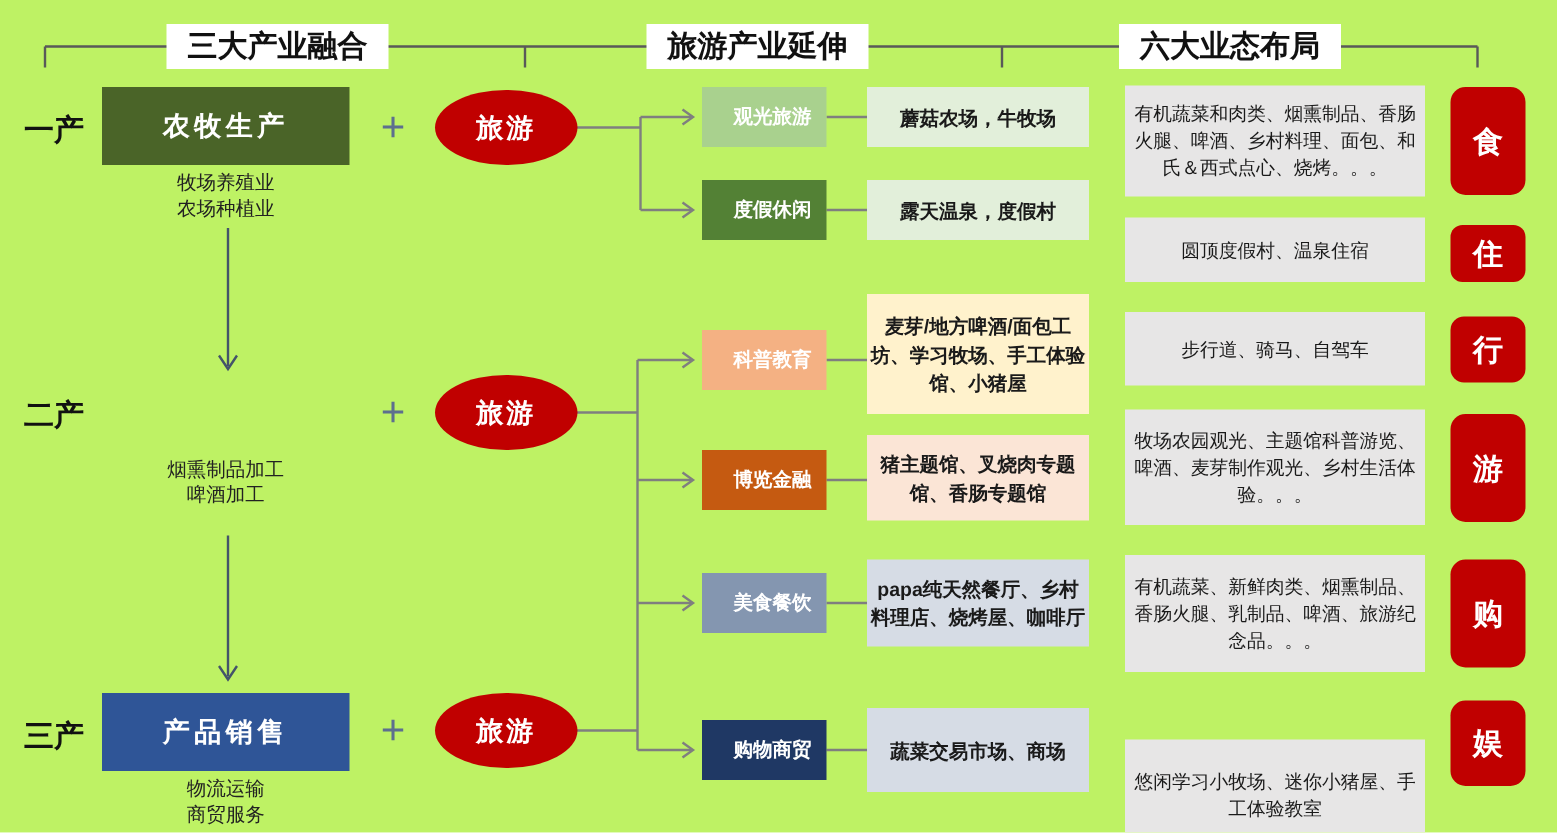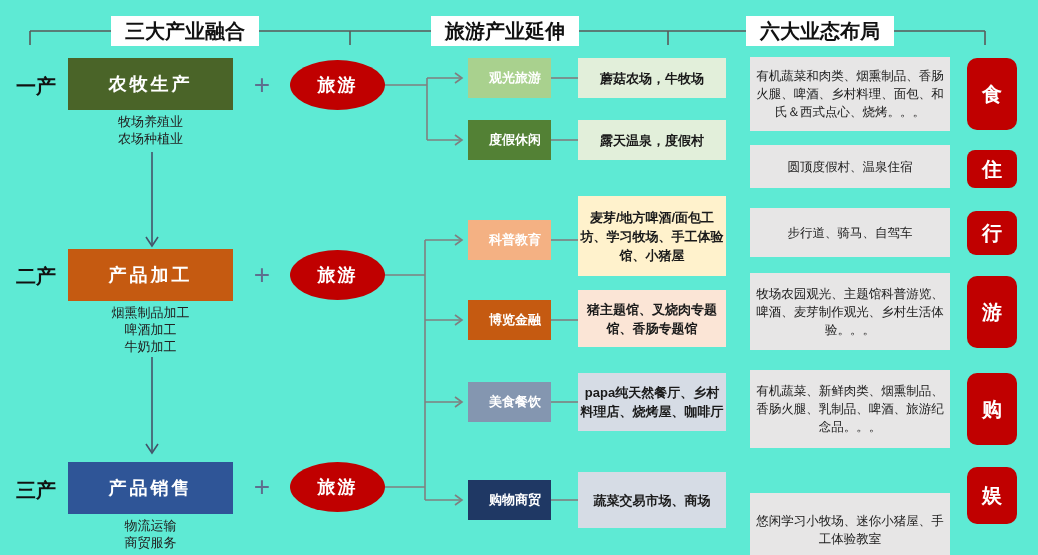--- a/index.html
+++ b/index.html
@@ -1,17 +1,17 @@
 <!DOCTYPE html>
 <html><head>
 <meta charset="utf-8">
 <style>
   html,body{margin:0;padding:0;background:#ffffff;}
   body{font-family:"Liberation Sans","DejaVu Sans",sans-serif;}
-  .canvas{position:relative;width:1038px;height:555px;background:#5eead4;overflow:hidden;}
+  .canvas{position:relative;width:1038px;height:555px;background:#bef264;overflow:hidden;}
   .abs{position:absolute;box-sizing:border-box;}
 
   
   .hdr{top:16px;height:30px;line-height:30px;font-size:20px;font-weight:bold;color:#111;
        background:#fff;padding:0 14px;transform:translateX(-50%);white-space:nowrap;z-index:3;}
 
   
   .tier{font-size:20px;font-weight:bold;color:#111;width:56px;text-align:center;}
   .indbox{width:165px;height:52px;display:flex;align-items:center;justify-content:center;
           color:#fff;font-size:18px;font-weight:bold;letter-spacing:3px;}
@@ -94,25 +94,23 @@
   <div class="abs tier z2" style="left:8px;top:73px;">一产</div>
   <div class="abs indbox z2" style="left:68px;top:58px;background:#4a6428;">农牧生产</div>
   <div class="abs sub z2" style="left:68px;top:113px;">
     <span>牧场养殖业</span>
     <span>农场种植业</span>
   </div>
   <div class="abs plus z2" style="left:246px;top:70px;">+</div>
   <div class="abs ellipse z2" style="left:290px;top:60px;">旅游</div>
 
   <div class="abs tier z2" style="left:8px;top:263px;">二产</div>
-  <div class="abs indbox z2" style="left:68px;top:249px;background:#c55a11;">产品加工</div>
   <div class="abs sub z2" style="left:68px;top:304px;">
     <span>烟熏制品加工</span>
     <span>啤酒加工</span>
-    <span>牛奶加工</span>
   </div>
   <div class="abs plus z2" style="left:246px;top:260px;">+</div>
   <div class="abs ellipse z2" style="left:290px;top:250px;">旅游</div>
 
   <div class="abs tier z2" style="left:8px;top:477px;">三产</div>
   <div class="abs indbox z2" style="left:68px;top:462px;background:#2f5597;">产品销售</div>
   <div class="abs sub z2" style="left:68px;top:517px;">
     <span>物流运输</span>
     <span>商贸服务</span>
   </div>

